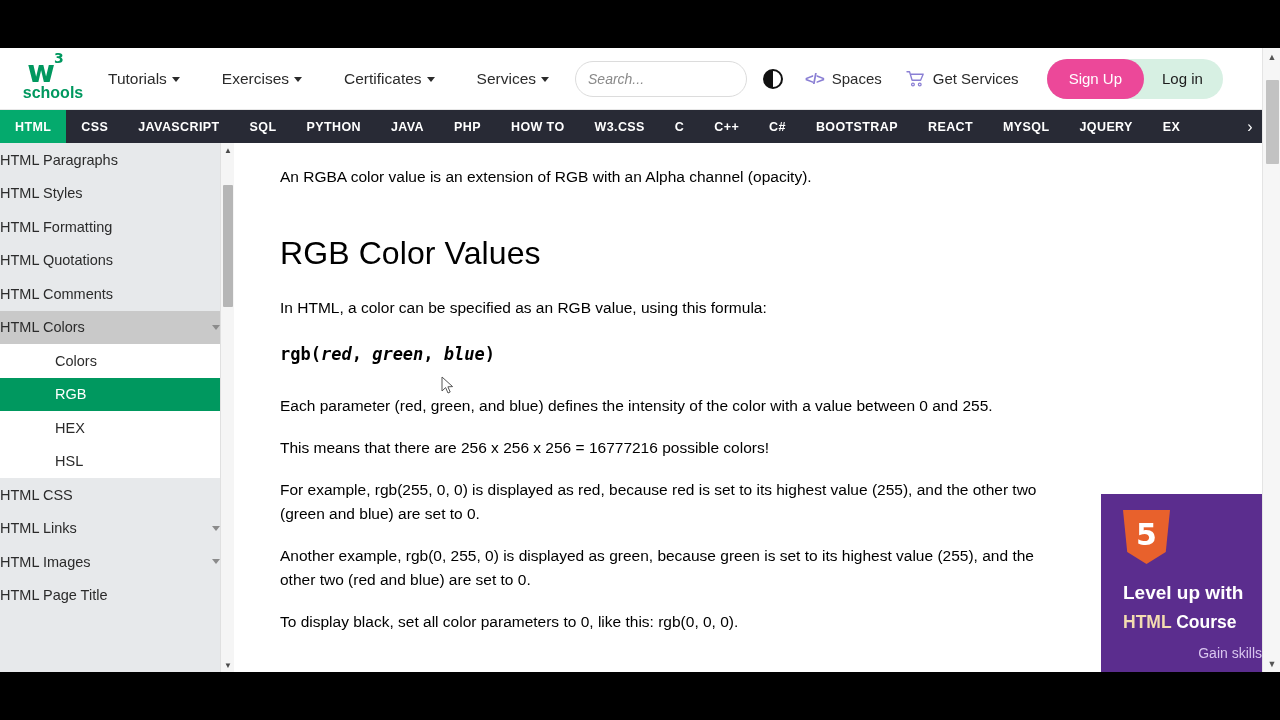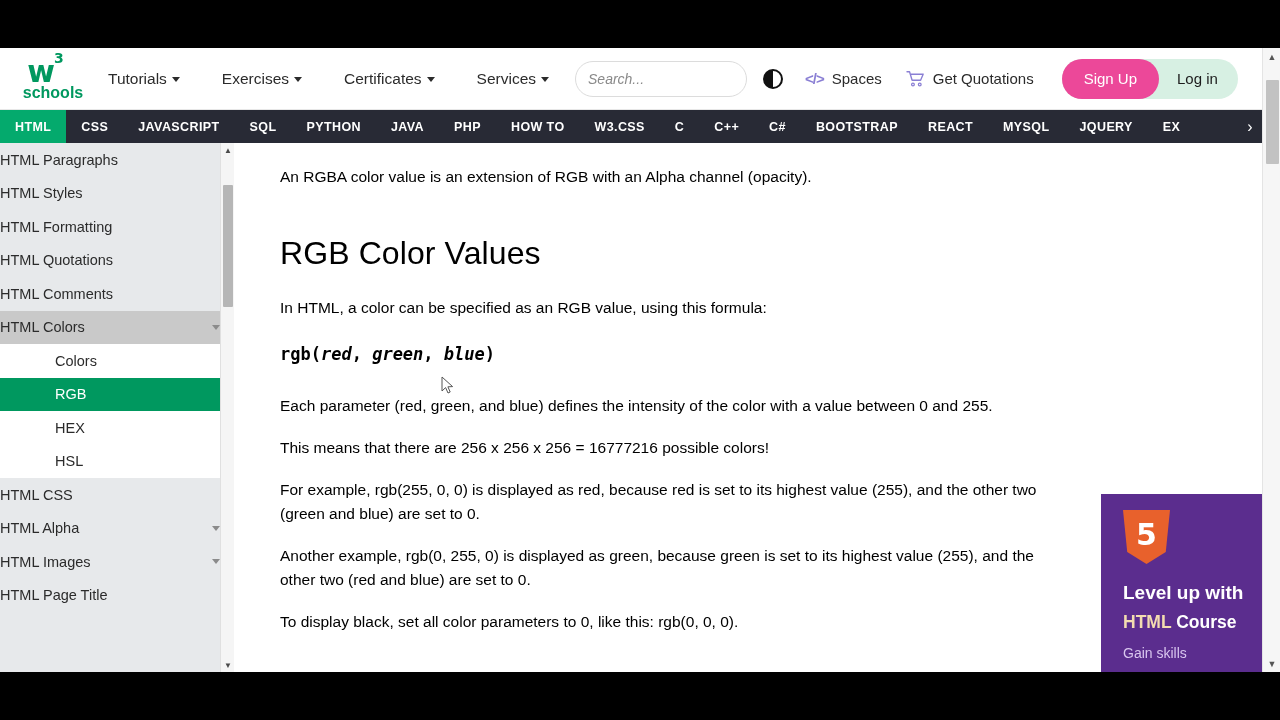--- a/index.html
+++ b/index.html
@@ -387,20 +387,21 @@
     font-size: 17.5px;
     font-weight: bold;
     margin: 8px 0 0 22px;
   }
   .ad-line2 .hl { color: #f3dcb0; }
   .ad-line2 .wt { color: #fff; }
   .ad-line3 {
     color: #d9c6ef;
     font-size: 14px;
     margin: 12px 0 0 22px;
+    text-align: right;
   }
 
   
   #cursor {
     position: absolute;
     left: 441px;
     top: 328px;
     z-index: 55;
     pointer-events: none;
   }
@@ -444,21 +445,21 @@
       </div>
 
       <div class="hdr-link">
         <span class="ico">
           <svg width="19" height="17" viewBox="0 0 22 20">
             <path d="M1 2 h3 l3 10 h10 l3 -7 h-14" fill="none" stroke="#8a7fd4" stroke-width="1.6" stroke-linejoin="round" stroke-linecap="round"></path>
             <circle cx="8" cy="17" r="1.6" fill="none" stroke="#8a7fd4" stroke-width="1.5"></circle>
             <circle cx="16" cy="17" r="1.6" fill="none" stroke="#8a7fd4" stroke-width="1.5"></circle>
           </svg>
         </span>
-        <span>Get Quotations</span>
+        <span>Get Services</span>
       </div>
 
       <div class="authwrap">
         <button class="signup-btn">Sign Up</button>
         <button class="login-btn">Log in</button>
       </div>
     </div>
 
     <div id="tabbar">
       <div class="tab active">HTML</div>
@@ -492,21 +493,21 @@
         <div class="side-item parent-open">
           <span>HTML Colors</span>
           <i class="side-chev"></i>
         </div>
         <div class="side-item sub">Colors</div>
         <div class="side-item sub active">RGB</div>
         <div class="side-item sub">HEX</div>
         <div class="side-item sub">HSL</div>
         <div class="side-item">HTML CSS</div>
         <div class="side-item">
-          <span>HTML Alpha</span>
+          <span>HTML Links</span>
           <i class="side-chev"></i>
         </div>
         <div class="side-item">
           <span>HTML Images</span>
           <i class="side-chev"></i>
         </div>
         <div class="side-item">HTML Page Title</div>
 
         <div id="side-scroll">
           <div class="sb-arrow up">▲</div>

